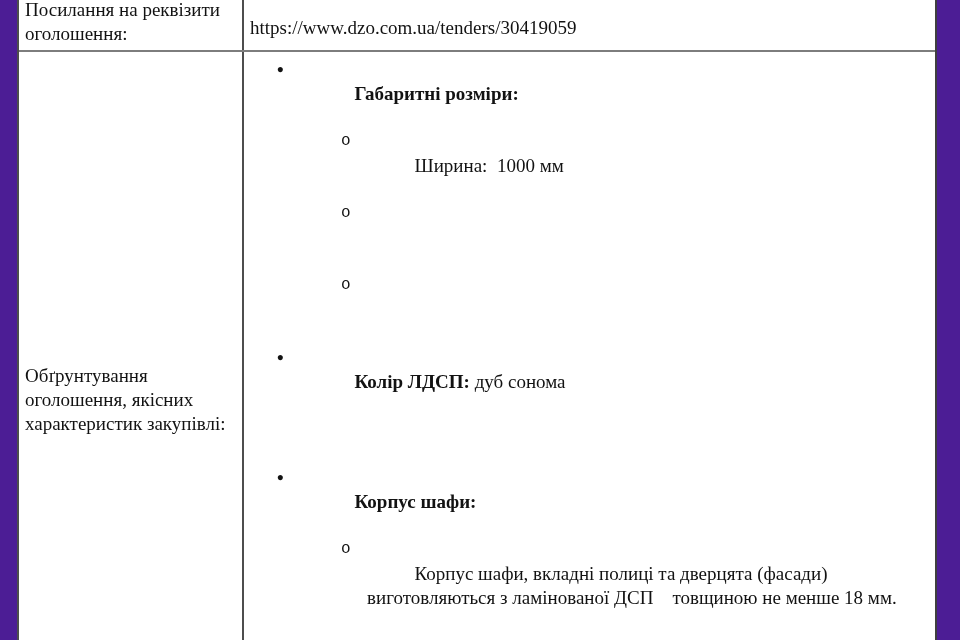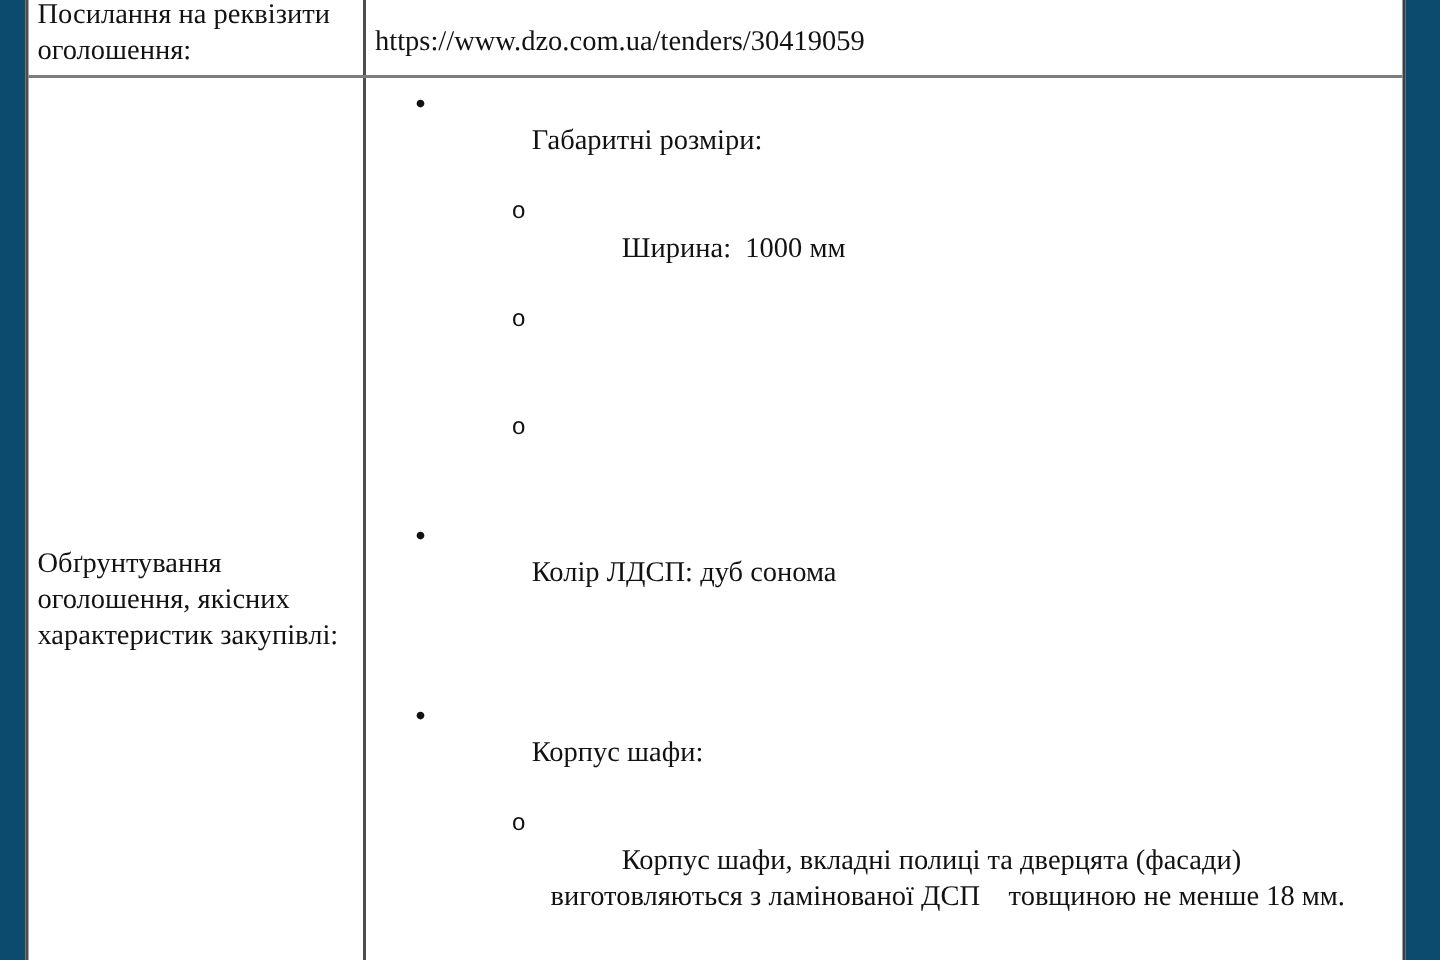--- a/index.html
+++ b/index.html
@@ -8,21 +8,21 @@
     font-family: "Liberation Serif", "DejaVu Serif", serif;
     color: #121212;
     overflow: hidden;
     position: relative;
   }
   .viewport {
     position: absolute;
     left: 0; top: 0;
     width: 960px; height: 640px;
     overflow: hidden;
-    background: #0c4a6e;
+    background: #4c1d95;
   }
   .doc-table {
     position: absolute;
     left: 17px;
     top: -12px;
     width: 920px;
     border-left: 2px solid #4d4d4d;
     border-right: 2px solid #3f3f3f;
     background: #ffffff;
     font-size: 19px;
@@ -48,21 +48,21 @@
   .cell-value {
     flex: 1 1 auto;
     padding: 28px 8px 4px 6px;
   }
   .cell-content {
     flex: 1 1 auto;
     padding: 6px 8px 0 0;
   }
   .line { position: relative; min-height: 24px; white-space: pre-wrap; }
   .line.blank { height: 24px; }
-  .b { font-weight: 400; }
+  .b { font-weight: 700; }
   .lvl1 { padding-left: 63px; }
   .lvl1 .marker {
     position: absolute;
     left: 33px; top: 0;
     font-weight: 700;
   }
   .lvl2 { padding-left: 123px; }
   .lvl2 .marker {
     position: absolute;
     left: 97px; top: -1px;

